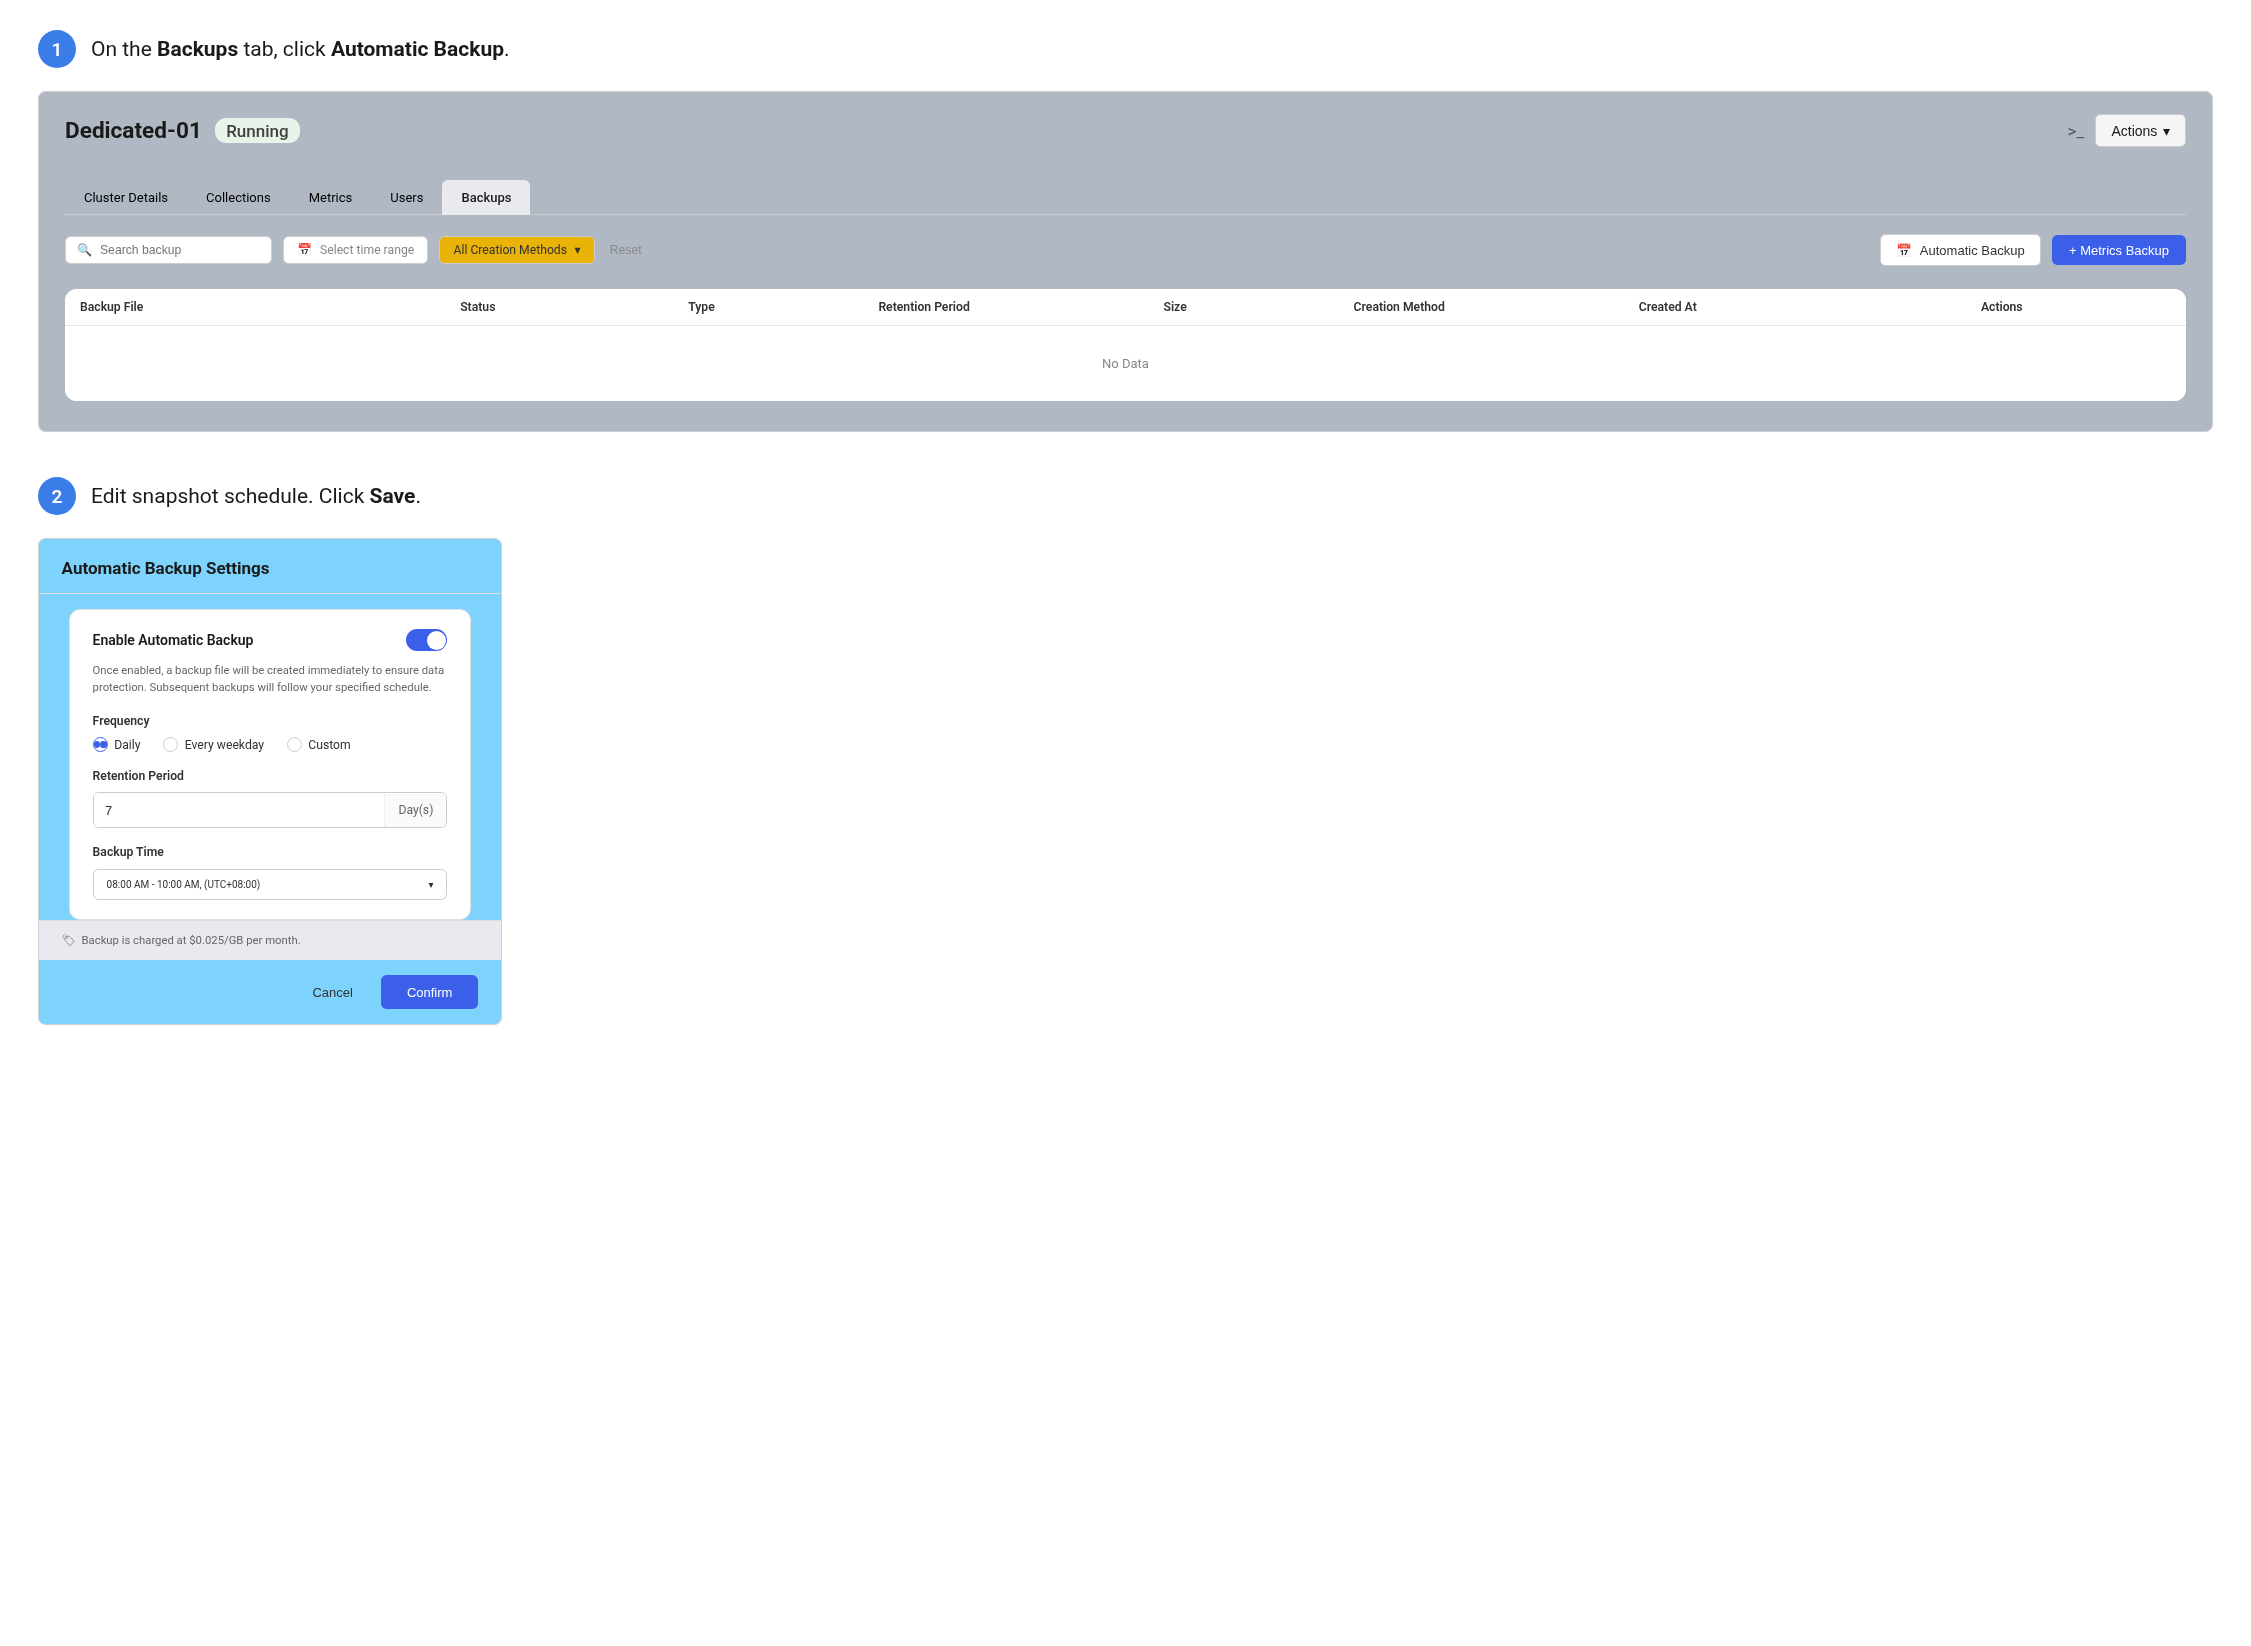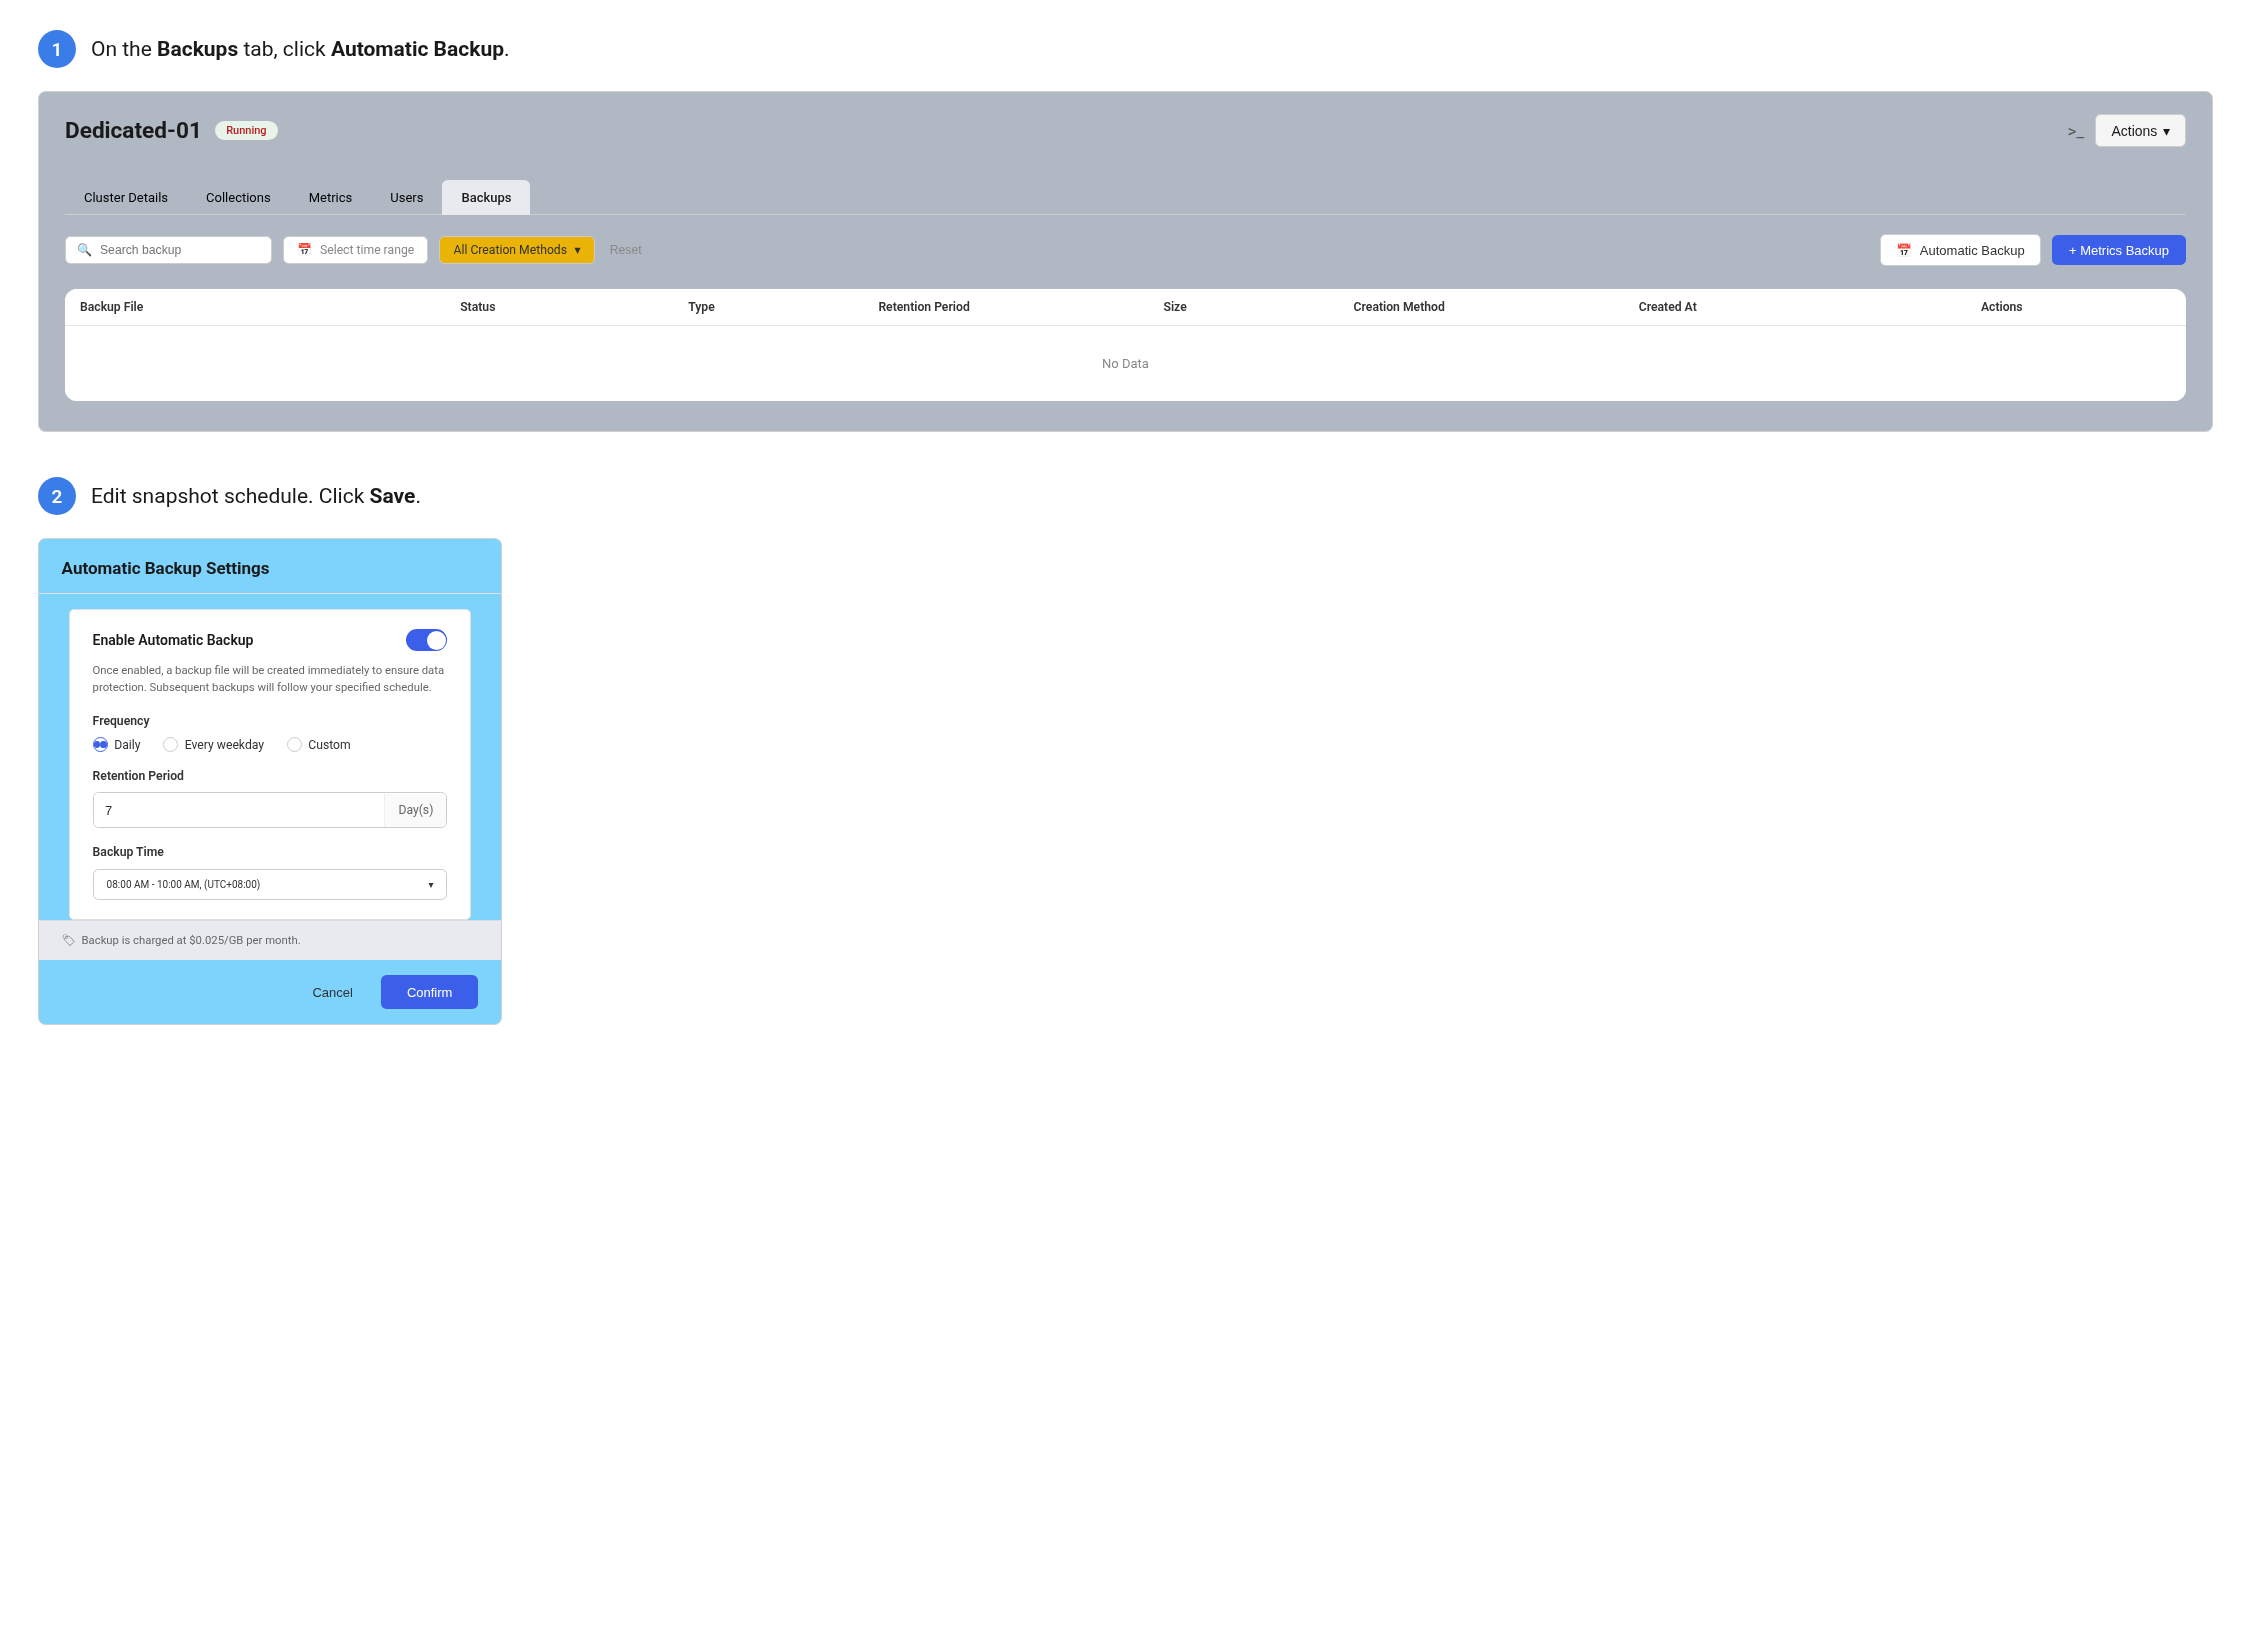--- a/index.html
+++ b/index.html
@@ -61,24 +61,24 @@
       align-items: center;
       gap: 13px;
     }
     .cluster-name {
       font-size: 22.6px;
       font-weight: 700;
       color: #1a1a1a;
     }
     .status-badge {
       background: #e8f4ea;
-      color: #b91c1c;
+      color: #404040;
       border-radius: 11.3px;
       padding: 2.8px 11.3px;
-      font-size: 11px;
+      font-size: 17px;
       font-weight: 500;
     }
     .cluster-actions-area {
       display: flex;
       align-items: center;
       gap: 11.3px;
     }
     .terminal-icon {
       color: #555;
       font-size: 17px;
@@ -253,21 +253,21 @@
       font-size: 17px;
       font-weight: 700;
       color: #1a1a1a;
       border-bottom: 0.9px solid #ddd;
     }
     .settings-card-body {
       padding: 19px 22.6px;
       background: #fff;
       border: 0.9px solid #e0e0e0;
       margin: 0 15px;
-      border-radius: 5px;
+      border-radius: 11px;
     }
     .enable-row {
       display: flex;
       align-items: center;
       justify-content: space-between;
       margin-bottom: 11.3px;
     }
     .enable-label {
       font-size: 14px;
       font-weight: 600;

